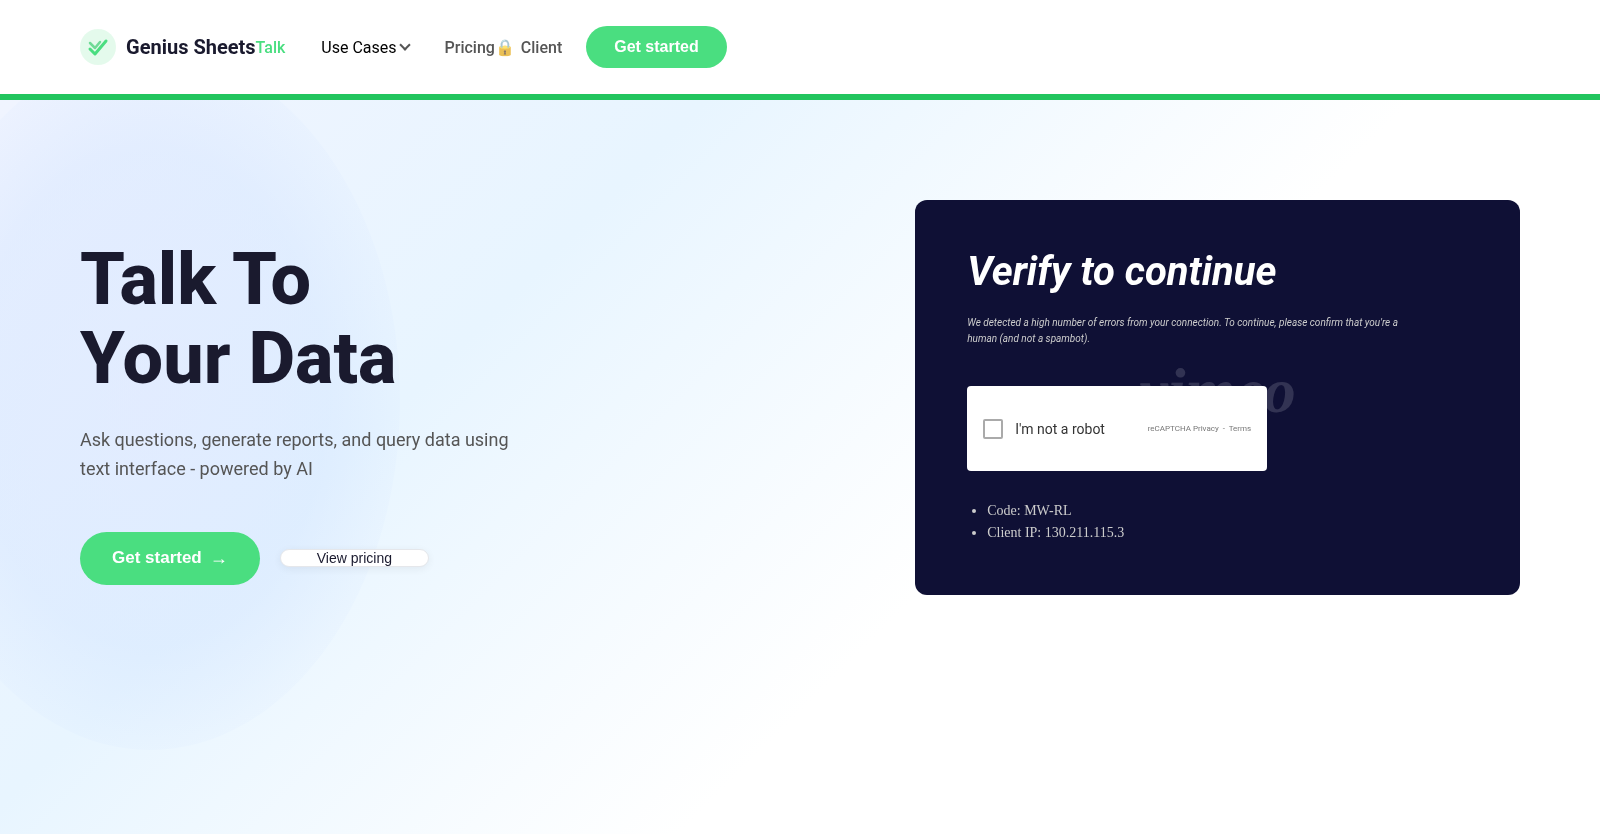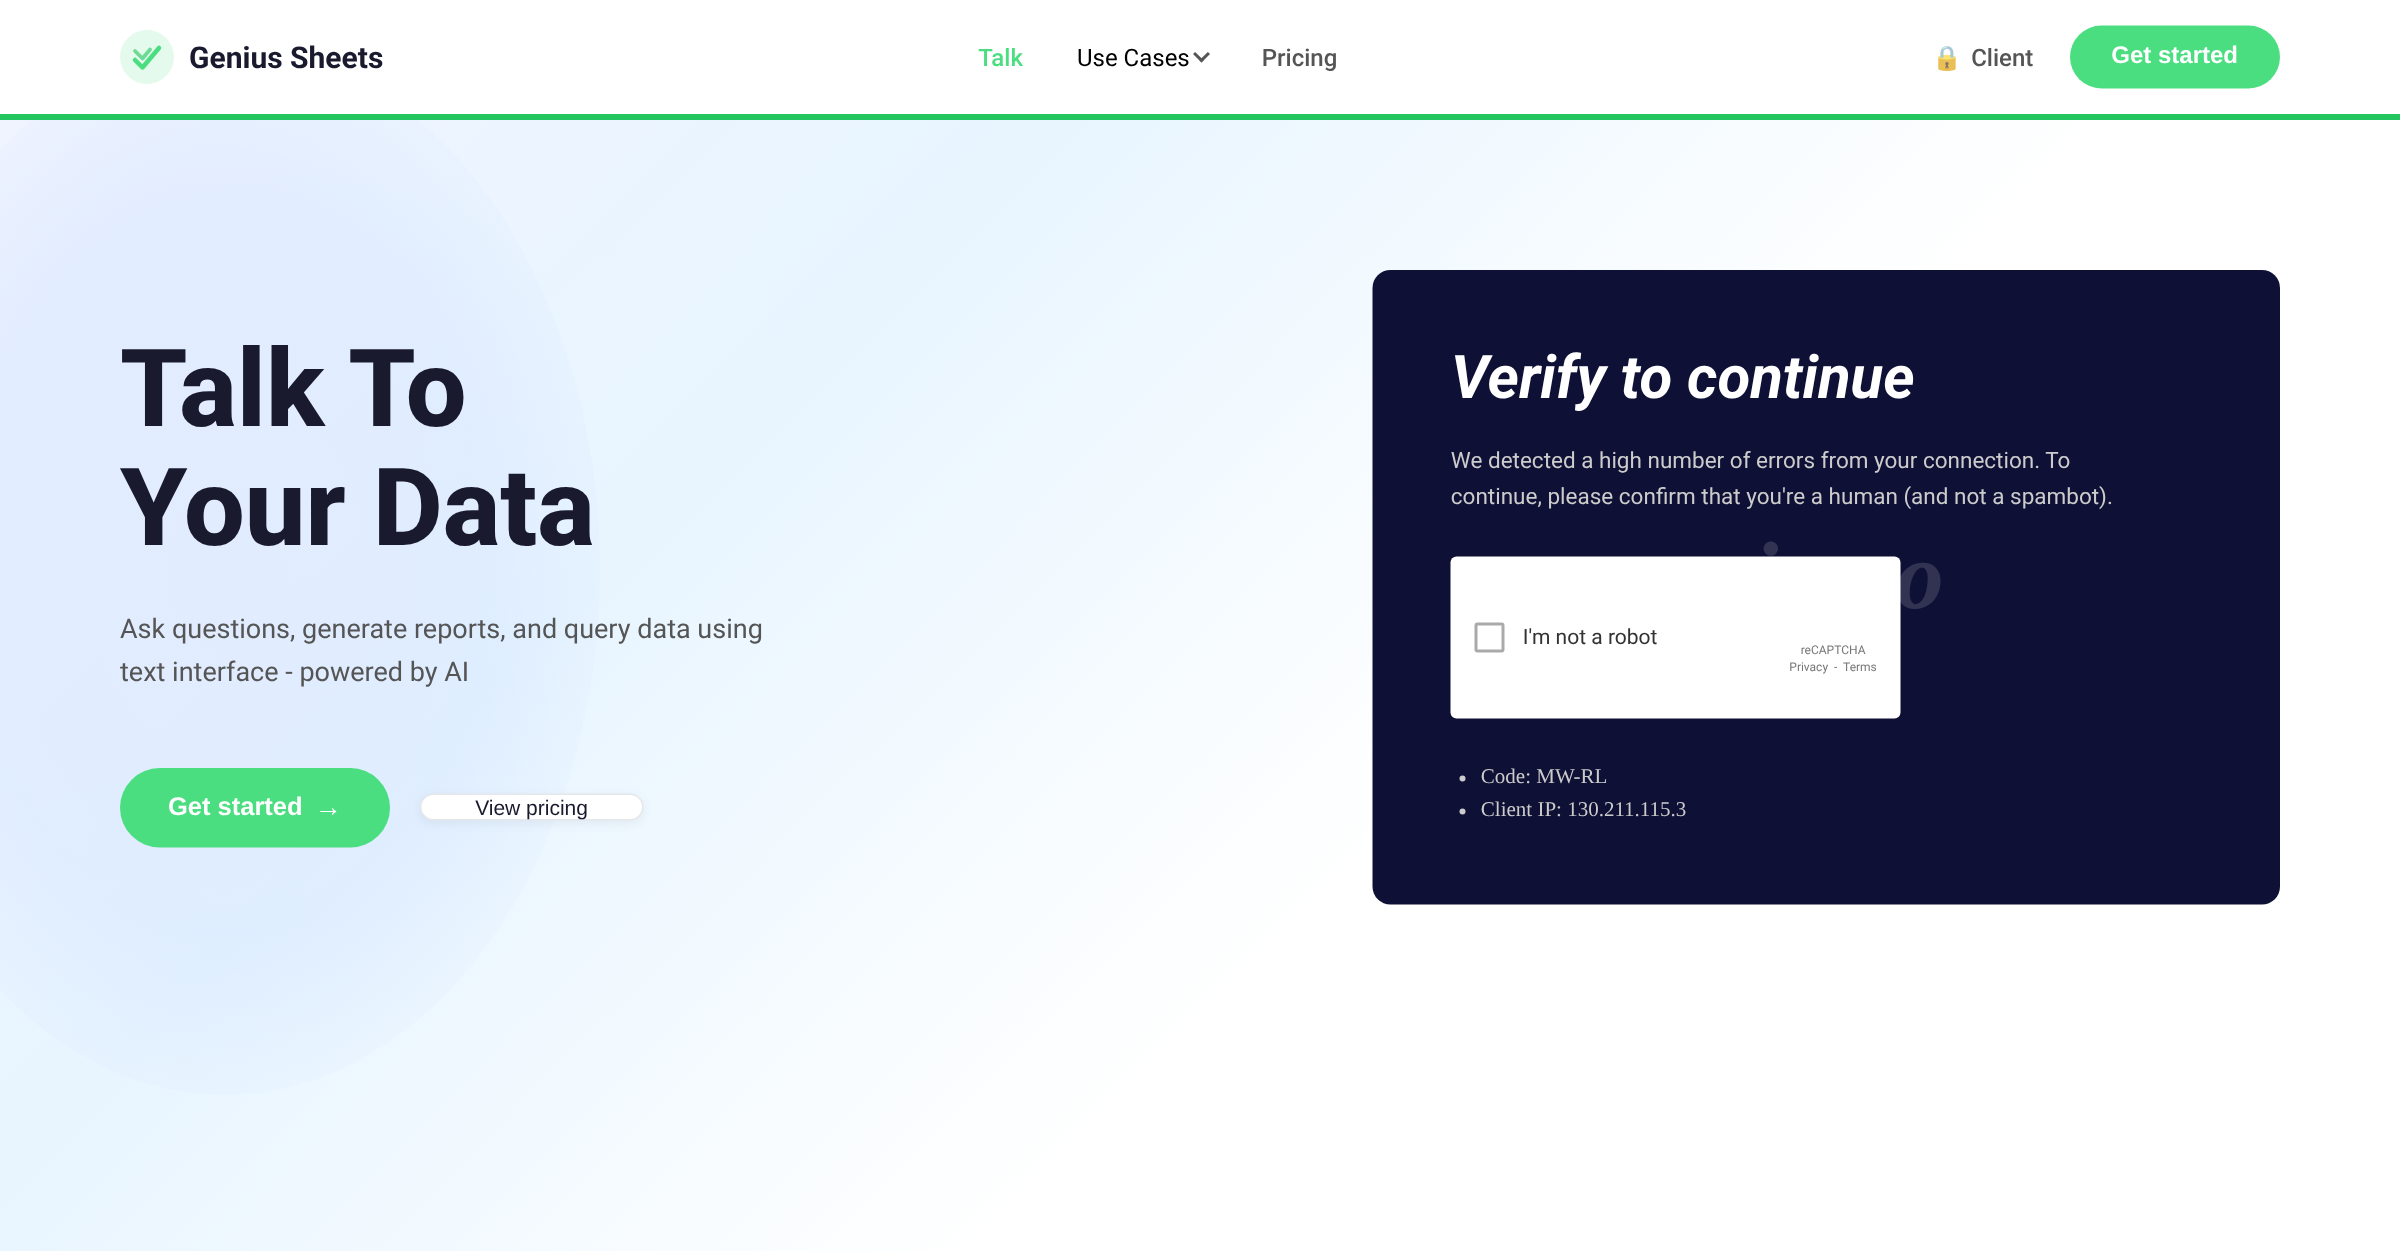--- a/index.html
+++ b/index.html
@@ -7,24 +7,24 @@
       font-family: -apple-system, BlinkMacSystemFont, 'Segoe UI', Roboto, sans-serif;
       background: #ffffff;
       min-height: 834px;
       overflow-x: hidden;
     }
 
     
     nav {
       display: flex;
       align-items: center;
-      justify-content: space-between;
+      justify-content: flex-start;
       padding: 0 80px;
-      height: 80px;
-      border-bottom: 4px solid #22c55e;
+      height: 100px;
+      border-bottom: 6px solid #22c55e;
       background: #fff;
       position: relative;
       z-index: 10;
     }
     .nav-logo {
       display: flex;
       align-items: center;
       gap: 10px;
       text-decoration: none;
     }
@@ -200,25 +200,26 @@
     }
 
     .verify-title {
       font-size: 40px;
       font-weight: 700;
       margin-bottom: 20px;
       font-style: italic;
     }
 
     .verify-desc {
-      font-size: 15px;
+      font-size: 10px;
       color: #ccc;
       line-height: 1.6;
-      margin-bottom: 28px;
+      margin-bottom: 39px;
       max-width: 460px;
+      font-style: italic;
     }
 
     .recaptcha-box {
       background: #fff;
       border-radius: 4px;
       padding: 30px 16px;
       display: flex;
       align-items: center;
       justify-content: space-between;
       max-width: 300px;
@@ -241,21 +242,21 @@
     }
 
     .recaptcha-label {
       font-size: 14px;
       color: #333;
       font-family: Roboto, sans-serif;
     }
 
     .recaptcha-right {
       display: flex;
-      flex-direction: column;
+      flex-direction: row;
       align-items: center;
       gap: 2px;
     }
 
     .recaptcha-logo {
       font-size: 22px;
     }
 
     .recaptcha-text {
       font-size: 8px;

